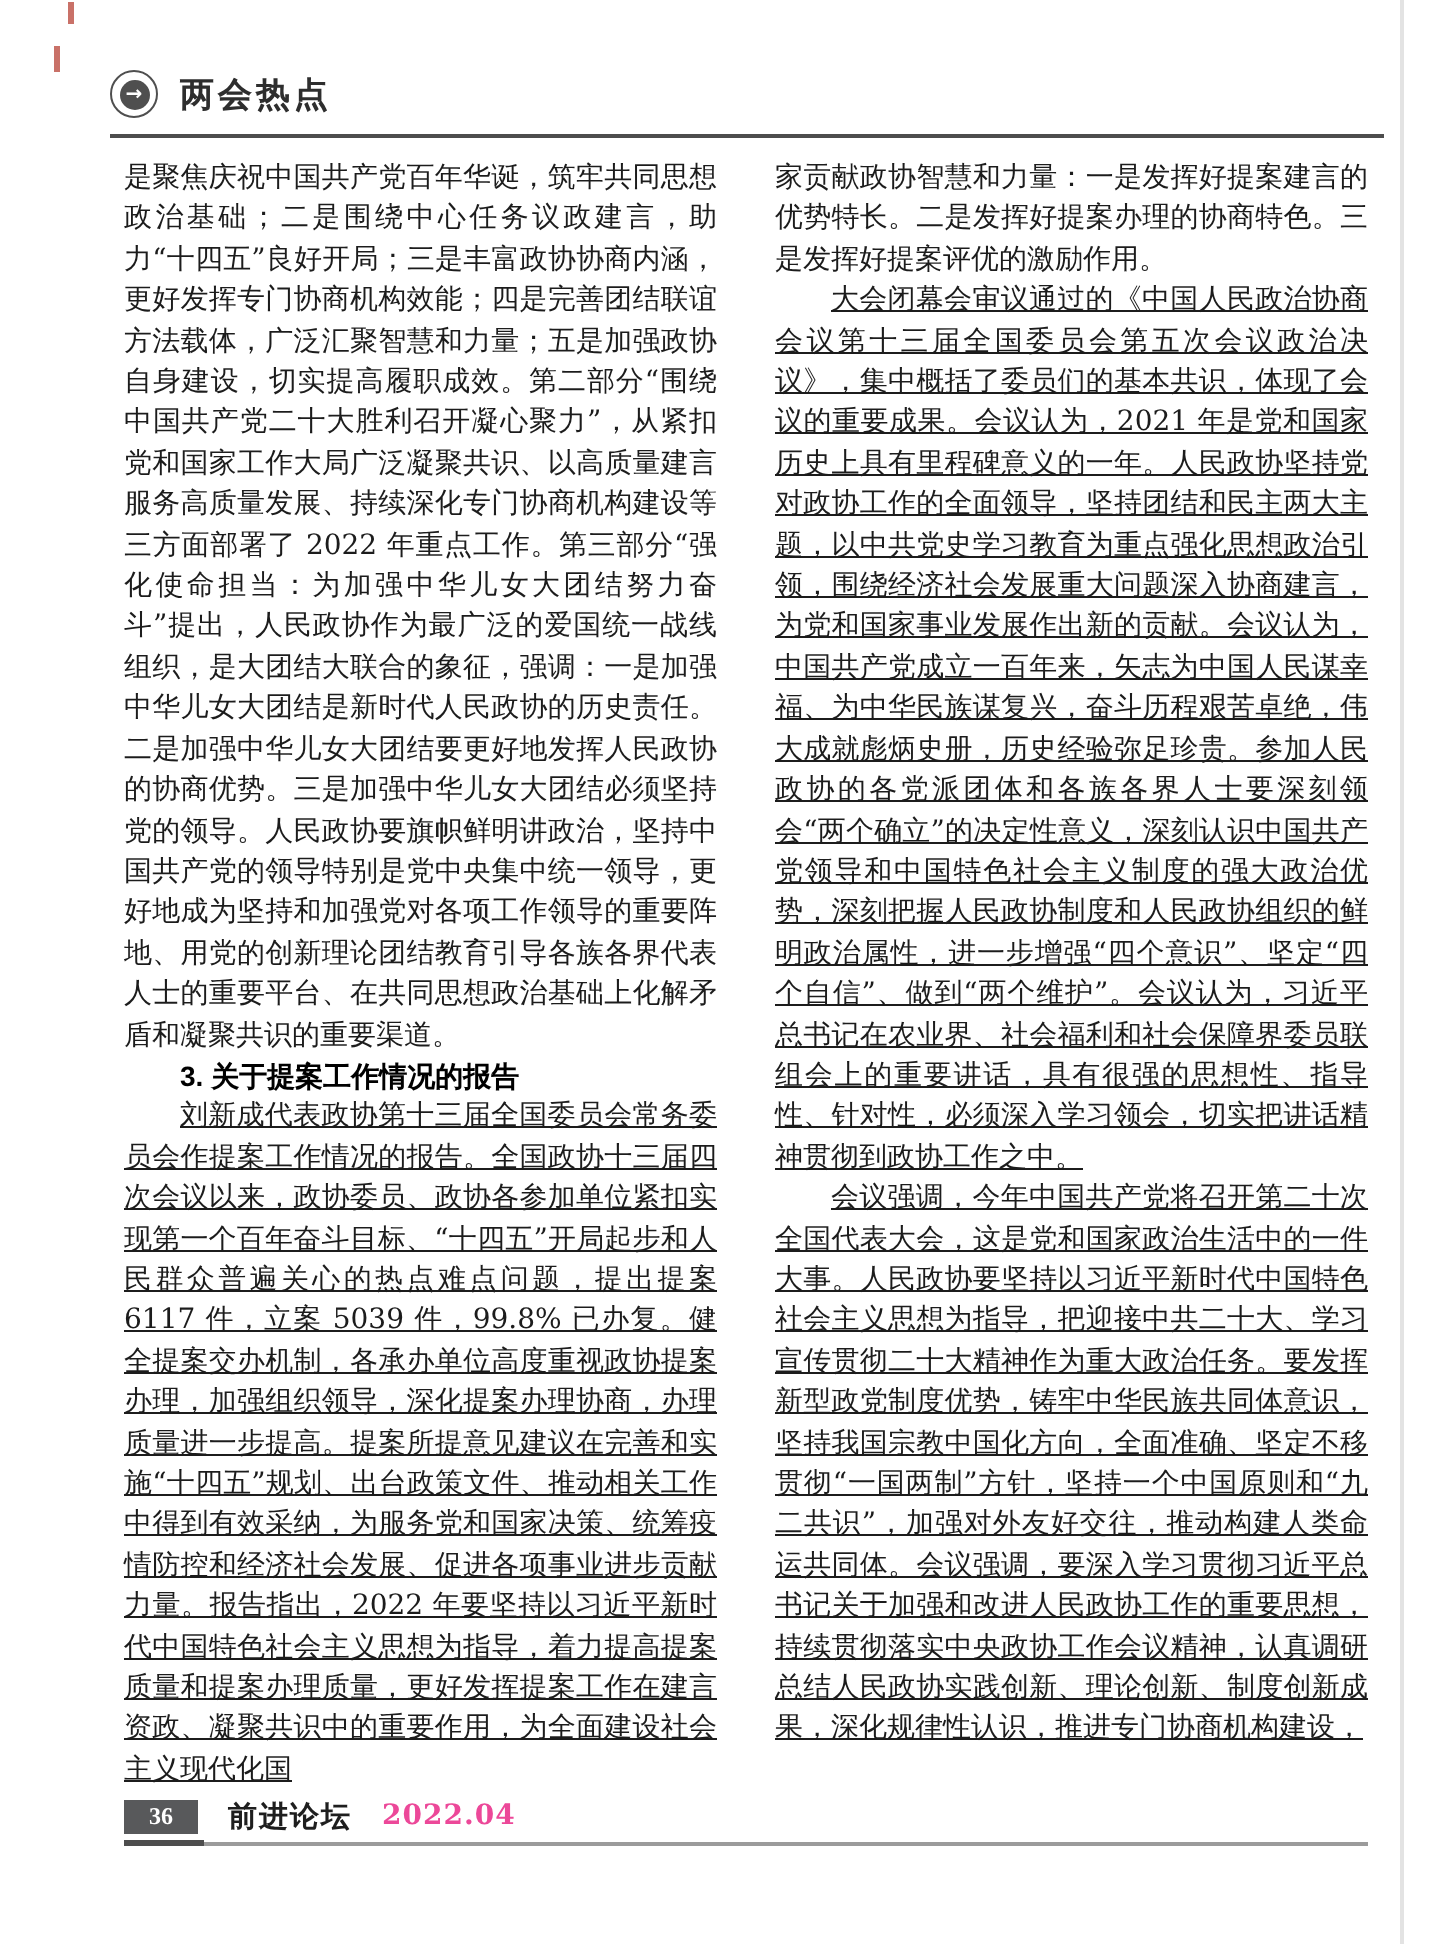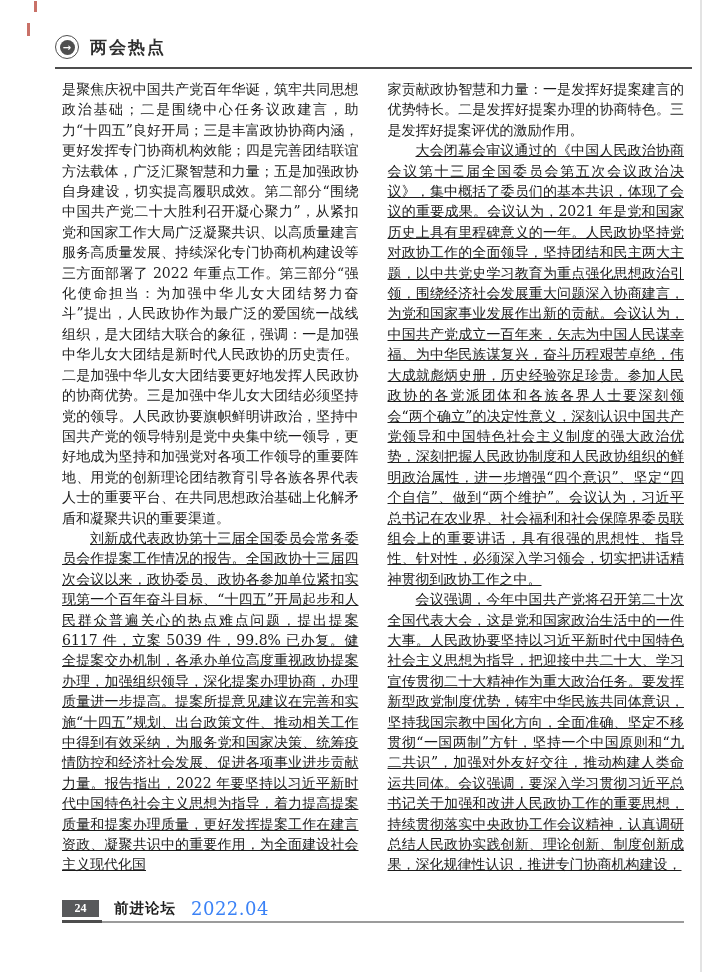--- a/index.html
+++ b/index.html
@@ -52,21 +52,21 @@
   }
   .page-badge{
     display:inline-flex;align-items:center;justify-content:center;
     width:37px;height:17px;background:var(--badge-bg,#58595b);color:#fff;
     font-size:12px;font-weight:bold;font-family:"Liberation Serif","DejaVu Serif",serif;
   }
   .journal{
     font-family:"Liberation Sans","DejaVu Sans",sans-serif;font-weight:bold;
     font-size:14.5px;color:#1e1e1e;letter-spacing:1px;
   }
-  .issue{font-size:18px;font-weight:normal;color:#3b82f6;letter-spacing:.5px;}
+  .issue{font-size:14px;font-weight:bold;color:#ec4899;letter-spacing:.5px;}
   .footer-rule{position:absolute;left:62px;top:921px;width:622px;height:2px;background:var(--rule-light,#9b9b9b);}
   .footer-rule-dark{position:absolute;left:0;top:-1px;width:40px;height:3px;background:var(--rule-dark,#4d4d4d);}
 
   
   .right-edge{position:absolute;left:700px;top:0;width:2px;height:972px;background:#e3e3e3;}
 </style>
 </head>
 <body>
 
 <div class="page">
@@ -77,31 +77,32 @@
   <header class="header">
     <span class="hdr-icon">
       <span class="hdr-icon-inner">→</span>
     </span>
     <span class="hdr-title">两会热点</span>
   </header>
 
   <main class="columns">
     <section class="col">
       <p class="cont">是聚焦庆祝中国共产党百年华诞，筑牢共同思想政治基础；二是围绕中心任务议政建言，助力“十四五”良好开局；三是丰富政协协商内涵，更好发挥专门协商机构效能；四是完善团结联谊方法载体，广泛汇聚智慧和力量；五是加强政协自身建设，切实提高履职成效。第二部分“围绕中国共产党二十大胜利召开凝心聚力”，从紧扣党和国家工作大局广泛凝聚共识、以高质量建言服务高质量发展、持续深化专门协商机构建设等三方面部署了 2022 年重点工作。第三部分“强化使命担当：为加强中华儿女大团结努力奋斗”提出，人民政协作为最广泛的爱国统一战线组织，是大团结大联合的象征，强调：一是加强中华儿女大团结是新时代人民政协的历史责任。二是加强中华儿女大团结要更好地发挥人民政协的协商优势。三是加强中华儿女大团结必须坚持党的领导。人民政协要旗帜鲜明讲政治，坚持中国共产党的领导特别是党中央集中统一领导，更好地成为坚持和加强党对各项工作领导的重要阵地、用党的创新理论团结教育引导各族各界代表人士的重要平台、在共同思想政治基础上化解矛盾和凝聚共识的重要渠道。</p>
+      <h3 class="subhead">3. 关于提案工作情况的报告</h3>
       <p class="para">刘新成代表政协第十三届全国委员会常务委员会作提案工作情况的报告。全国政协十三届四次会议以来，政协委员、政协各参加单位紧扣实现第一个百年奋斗目标、“十四五”开局起步和人民群众普遍关心的热点难点问题，提出提案 6117 件，立案 5039 件，99.8% 已办复。健全提案交办机制，各承办单位高度重视政协提案办理，加强组织领导，深化提案办理协商，办理质量进一步提高。提案所提意见建议在完善和实施“十四五”规划、出台政策文件、推动相关工作中得到有效采纳，为服务党和国家决策、统筹疫情防控和经济社会发展、促进各项事业进步贡献力量。报告指出，2022 年要坚持以习近平新时代中国特色社会主义思想为指导，着力提高提案质量和提案办理质量，更好发挥提案工作在建言资政、凝聚共识中的重要作用，为全面建设社会主义现代化国</p>
     </section>
     <section class="col">
       <p class="cont">家贡献政协智慧和力量：一是发挥好提案建言的优势特长。二是发挥好提案办理的协商特色。三是发挥好提案评优的激励作用。</p>
       <p class="para">大会闭幕会审议通过的《中国人民政治协商会议第十三届全国委员会第五次会议政治决议》，集中概括了委员们的基本共识，体现了会议的重要成果。会议认为，2021 年是党和国家历史上具有里程碑意义的一年。人民政协坚持党对政协工作的全面领导，坚持团结和民主两大主题，以中共党史学习教育为重点强化思想政治引领，围绕经济社会发展重大问题深入协商建言，为党和国家事业发展作出新的贡献。会议认为，中国共产党成立一百年来，矢志为中国人民谋幸福、为中华民族谋复兴，奋斗历程艰苦卓绝，伟大成就彪炳史册，历史经验弥足珍贵。参加人民政协的各党派团体和各族各界人士要深刻领会“两个确立”的决定性意义，深刻认识中国共产党领导和中国特色社会主义制度的强大政治优势，深刻把握人民政协制度和人民政协组织的鲜明政治属性，进一步增强“四个意识”、坚定“四个自信”、做到“两个维护”。会议认为，习近平总书记在农业界、社会福利和社会保障界委员联组会上的重要讲话，具有很强的思想性、指导性、针对性，必须深入学习领会，切实把讲话精神贯彻到政协工作之中。</p>
       <p class="para">会议强调，今年中国共产党将召开第二十次全国代表大会，这是党和国家政治生活中的一件大事。人民政协要坚持以习近平新时代中国特色社会主义思想为指导，把迎接中共二十大、学习宣传贯彻二十大精神作为重大政治任务。要发挥新型政党制度优势，铸牢中华民族共同体意识，坚持我国宗教中国化方向，全面准确、坚定不移贯彻“一国两制”方针，坚持一个中国原则和“九二共识”，加强对外友好交往，推动构建人类命运共同体。会议强调，要深入学习贯彻习近平总书记关于加强和改进人民政协工作的重要思想，持续贯彻落实中央政协工作会议精神，认真调研总结人民政协实践创新、理论创新、制度创新成果，深化规律性认识，推进专门协商机构建设，</p>
     </section>
   </main>
 
   <footer class="footer">
-    <span class="page-badge">24</span>
+    <span class="page-badge">36</span>
     <span class="journal">前进论坛</span>
     <span class="issue">2022.04</span>
   </footer>
   <div class="footer-rule">
     <div class="footer-rule-dark"></div>
   </div>
 
   <div class="right-edge"></div>
 </div>
 

